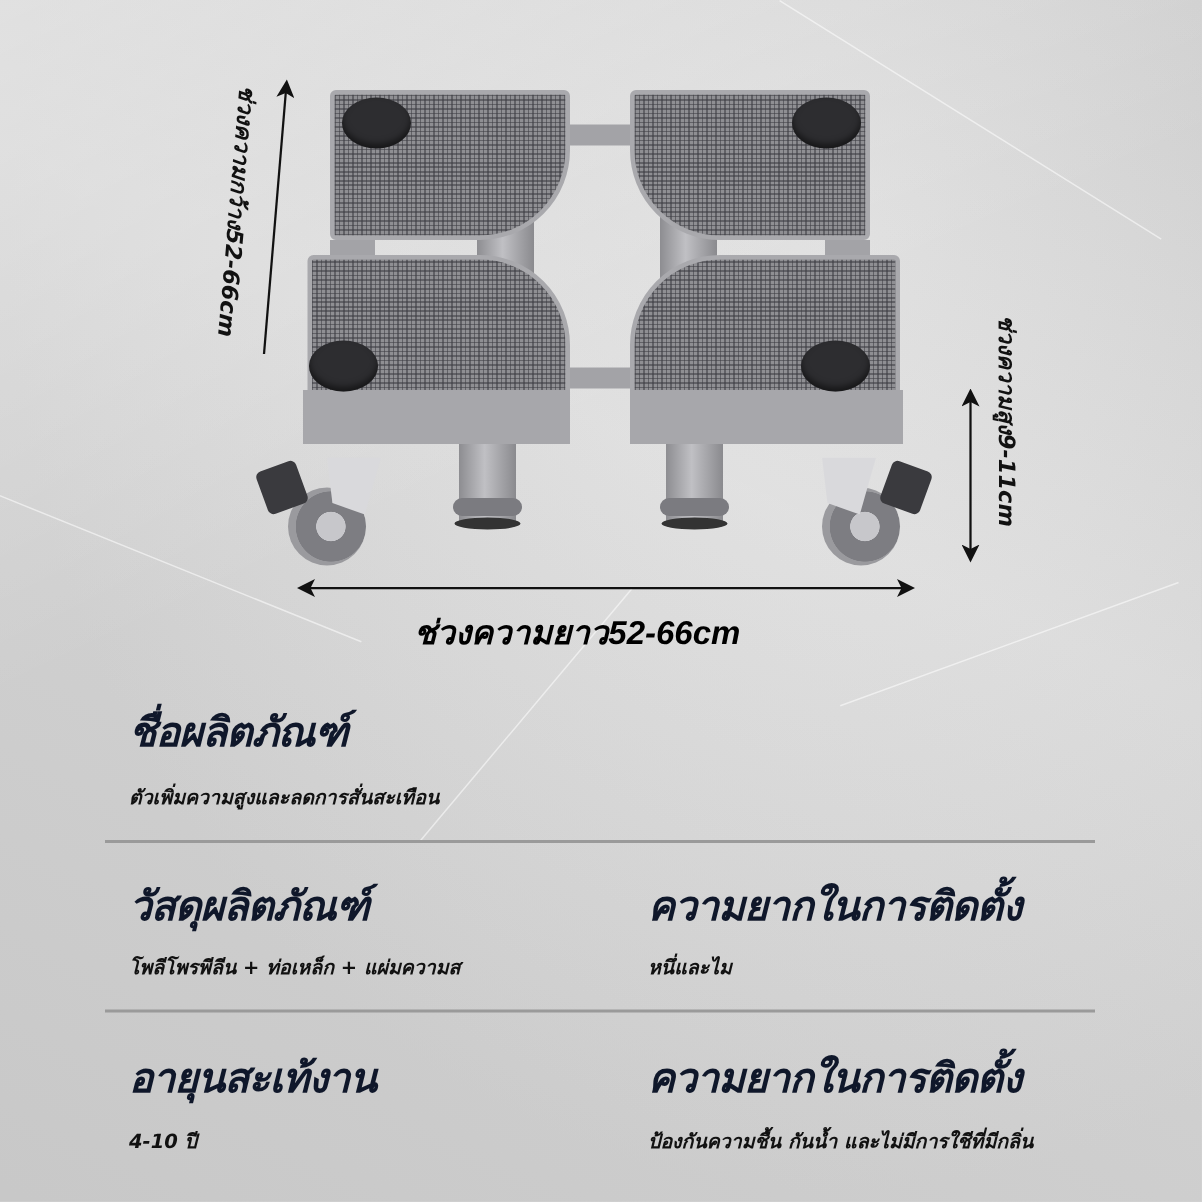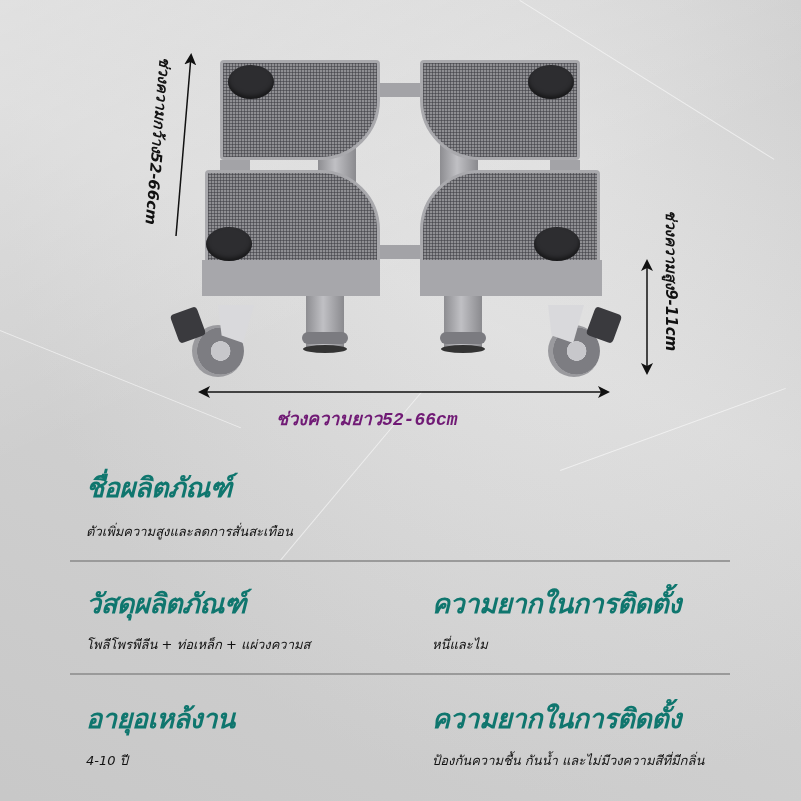--- a/index.html
+++ b/index.html
@@ -22,23 +22,23 @@
       border: 3px solid #a9a9ad; box-sizing: border-box; }
     .pad { position: absolute; width: 46px; height: 34px; border-radius: 50%; background: #2d2d30; box-shadow: inset 0 -3px 4px rgba(0,0,0,0.5); }
     .frame { position: absolute; background: #a3a3a7; }
     .leg { position: absolute; width: 38px; background: linear-gradient(90deg, #8d8d91, #c0c0c4 45%, #8a8a8e); border-radius: 3px; }
     .leg::after { content: ""; position: absolute; left: -4px; right: -4px; bottom: 6px; height: 12px; background: #7b7b80; border-radius: 6px; }
     .foot { position: absolute; width: 44px; height: 8px; background: #333; border-radius: 50%; }
     .wheel { position: absolute; width: 52px; height: 52px; border-radius: 50%; background: radial-gradient(circle at 55% 50%, #c7c7cb 0 25%, #7d7d82 26% 60%, #9a9a9e 61%); }
     .brake { position: absolute; width: 28px; height: 30px; background: #3a3a3e; border-radius: 4px; }
     .bracket { position: absolute; width: 36px; height: 38px; background: #d9d9dc; clip-path: polygon(0 0, 100% 0, 70% 100%, 10% 80%); }
     .rot-label { position: absolute; font-family: "DejaVu Sans", sans-serif; font-weight: bold; font-style: italic; font-size: 15px; color: #111; white-space: nowrap; transform-origin: 0 0; }
-    .dim-h { position: absolute; left: 276px; top: 404px; font-size: 18px; font-weight: bold; font-style: italic; color: #701a75; white-space: nowrap; font-family: Liberation Mono, monospace; }
-    .section-title { position: absolute; font-size: 27px; font-weight: bold; font-style: italic; color: #0f766e; white-space: nowrap; font-family: "DejaVu Sans", sans-serif; letter-spacing: -0.5px; }
-    .section-value { position: absolute; font-size: 13px; font-weight: normal; font-style: italic; color: #111; white-space: nowrap; font-family: "DejaVu Sans", sans-serif; }
+    .dim-h { position: absolute; left: 276px; top: 404px; font-size: 22px; font-weight: bold; font-style: italic; color: #000000; white-space: nowrap; font-family: Liberation Sans, sans-serif; }
+    .section-title { position: absolute; font-size: 27px; font-weight: bold; font-style: italic; color: #0f172a; white-space: nowrap; font-family: "DejaVu Sans", sans-serif; letter-spacing: -0.5px; }
+    .section-value { position: absolute; font-size: 13px; font-weight: bold; font-style: italic; color: #111; white-space: nowrap; font-family: "DejaVu Sans", sans-serif; }
     .divider { position: absolute; left: 70px; width: 660px; height: 2px; background: #9a9a9a; }
   </style>
 </head>
 <body>
 
 <div class="vein" style="left:520px;top:0;width:300px;transform:rotate(32deg);"></div>
 <div class="vein" style="left:0;top:330px;width:260px;transform:rotate(22deg);"></div>
 <div class="vein" style="left:560px;top:470px;width:240px;transform:rotate(-20deg);"></div>
 <div class="vein" style="left:280px;top:560px;width:220px;transform:rotate(-50deg);"></div>
 
@@ -97,24 +97,24 @@
 <div class="rot-label" style="left:177px;top:58px;transform:rotate(95deg);">ช่วงความกว้าง52-66cm</div>
 <div class="rot-label" style="left:683px;top:210px;transform:rotate(90deg);">ช่วงความสูง9-11cm</div>
 <div class="dim-h">ช่วงความยาว52-66cm</div>
 
 <div class="section-title" style="left:86px;top:466px;">ชื่อผลิตภัณฑ์</div>
 <div class="section-value" style="left:86px;top:521px;">ตัวเพิ่มความสูงและลดการสั่นสะเทือน</div>
 
 <div class="divider" style="top:560px;"></div>
 
 <div class="section-title" style="left:86px;top:582px;">วัสดุผลิตภัณฑ์</div>
-<div class="section-value" style="left:86px;top:634px;">โพลีโพรพีลีน + ท่อเหล็ก + แผ่วงความส</div>
+<div class="section-value" style="left:86px;top:634px;">โพลีโพรพีลีน + ท่อเหล็ก + แผ่มความส</div>
 
 <div class="section-title" style="left:432px;top:582px;">ความยากในการติดตั้ง</div>
 <div class="section-value" style="left:432px;top:634px;">หนึ่และไม</div>
 
 <div class="divider" style="top:673px;"></div>
 
-<div class="section-title" style="left:86px;top:697px;">อายุอเหล้งาน</div>
+<div class="section-title" style="left:86px;top:697px;">อายุนสะเท้งาน</div>
 <div class="section-value" style="left:86px;top:750px;">4-10 ปี</div>
 
 <div class="section-title" style="left:432px;top:697px;">ความยากในการติดตั้ง</div>
-<div class="section-value" style="left:432px;top:750px;">ป้องกันความชื้น กันน้ำ และไม่มีวงความสีที่มีกลิ่น</div>
+<div class="section-value" style="left:432px;top:750px;">ป้องกันความชื้น กันน้ำ และไม่มีการใชีที่มีกลิ่น</div>
 
 </body></html>

